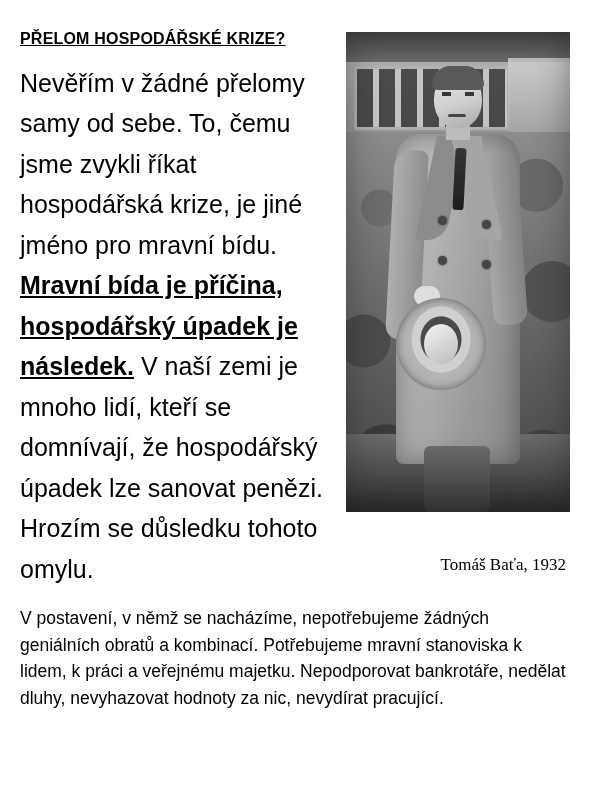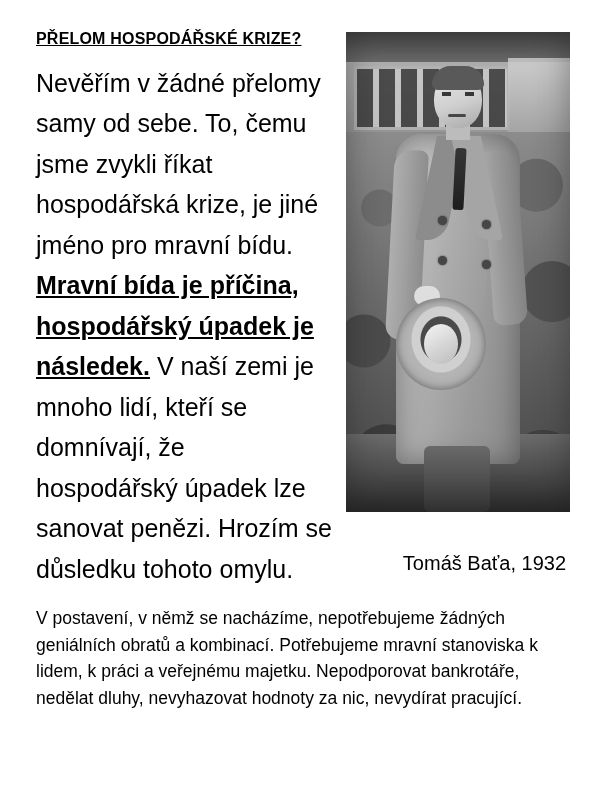--- a/index.html
+++ b/index.html
@@ -12,21 +12,21 @@
     background: #ffffff;
     font-family: "Liberation Sans", sans-serif;
     color: #000000;
     overflow: hidden;
   }
   .page {
     position: relative;
     width: 600px;
     height: 601px;
     box-sizing: border-box;
-    padding: 28px 30px 18px 36px;
+    padding: 28px 30px 18px 20px;
   }
 
   
   .photo {
     float: right;
     width: 224px;
     height: 480px;
     margin: 4px 0 6px 14px;
     position: relative;
     overflow: hidden;
@@ -252,21 +252,22 @@
   }
   .para2 {
     font-size: 17.5px;
     line-height: 1.52;
     margin: 16px 0 0 0;
   }
   .signature {
     position: absolute;
     right: 34px;
     bottom: 26px;
-    font-size: 20px;
+    font-size: 17px;
+    font-family: Liberation Serif, serif;
   }
   .clearfix::after { content: ""; display: block; clear: both; }
 </style>
 </head>
 <body>
 
 <div class="page">
 
   <figure class="photo" title="">
     <div class="ph-house"></div>

